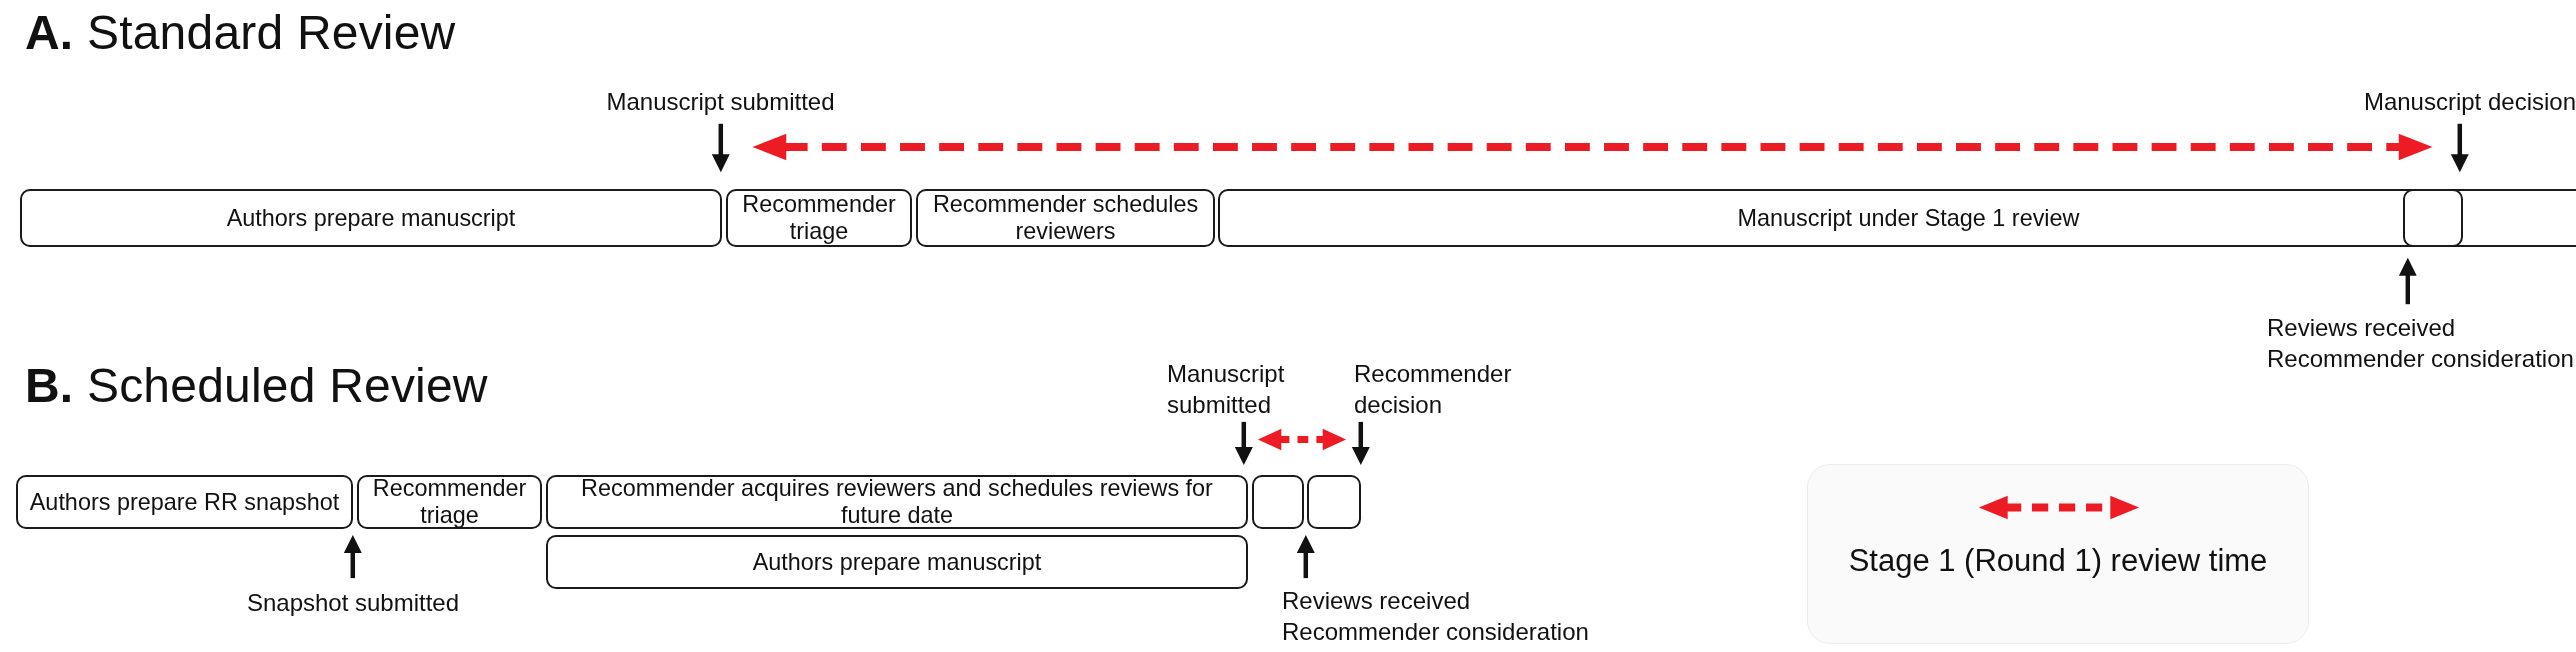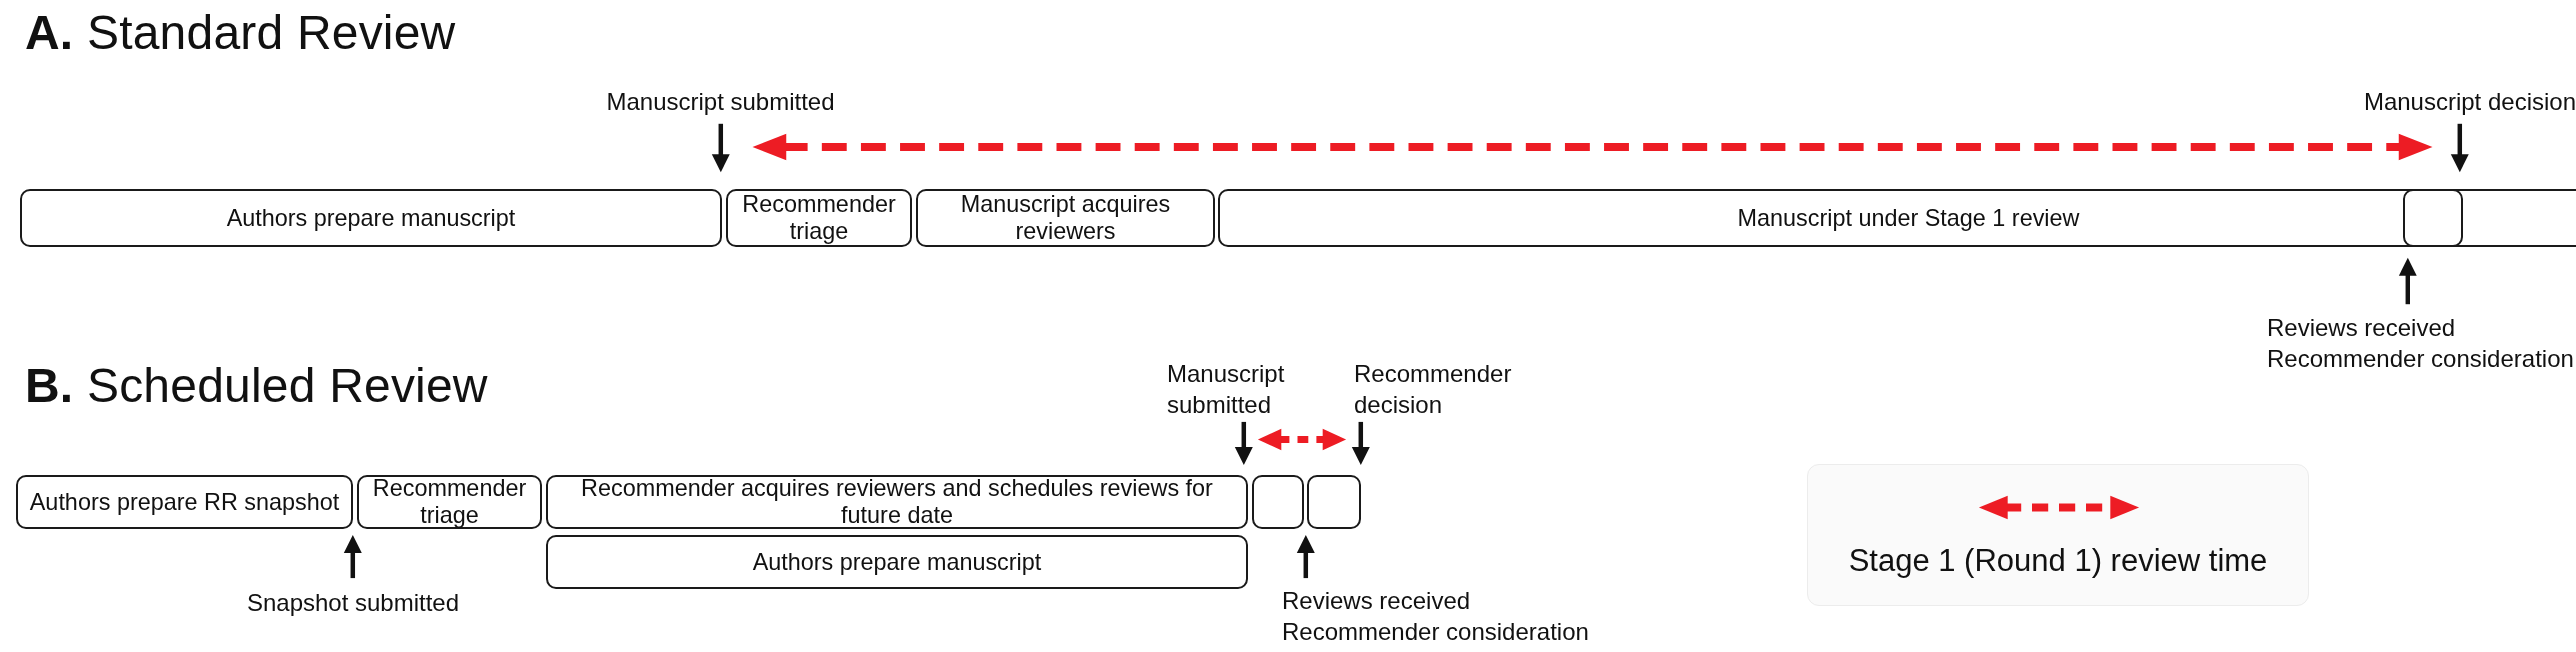--- a/index.html
+++ b/index.html
@@ -41,25 +41,25 @@
     padding: 0 10.8px;
   }
   .arrow { position: absolute; }
   .arrow-black line   { stroke: #111111; stroke-width: 5; }
   .arrow-black polygon{ fill: #111111; }
   .red-stroke { stroke: #ed1c24; fill: none; }
   .red-fill   { fill: #ed1c24; }
   .legend {
     position: absolute;
     left: 1807px; top: 464px;
-    width: 502px; height: 142px;
+    width: 502px; height: 180px;
     box-sizing: border-box;
     background: #fafafa;
     border: 0.9px solid #ececec;
-    border-radius: 12px;
+    border-radius: 23px;
   }
   .legend-label {
     position: absolute;
     left: 0; top: 78px;
     width: 100%;
     text-align: center;
     font-size: 31px;
   }
 </style>
 </head>
@@ -92,21 +92,21 @@
     <polygon points="2,36 22,36 12,56"></polygon>
   </svg>
 
   <div class="box" style="left:20px; top:189px; width:702px; height:58px;">
     <span>Authors prepare manuscript</span>
   </div>
   <div class="box" style="left:726px; top:189px; width:186px; height:58px;">
     <span>Recommender triage</span>
   </div>
   <div class="box" style="left:916px; top:189px; width:299px; height:58px;">
-    <span>Manuscript acquires reviewers</span>
+    <span>Recommender schedules reviewers</span>
   </div>
   <div class="box" style="left:1218px; top:189px; width:1381px; height:58px;justify-content:center;">
     <span>Manuscript under Stage 1 review</span>
   </div>
   <div class="box" style="left:2403px; top:189px; width:60px; height:58px;"></div>
 
   <svg class="arrow arrow-black" style="left:2397px; top:256px;" width="21.6" height="50" viewBox="0 0 24 56">
     <polygon points="12,2 2,22 22,22"></polygon>
     <line x1="12" y1="20" x2="12" y2="54"></line>
   </svg>

